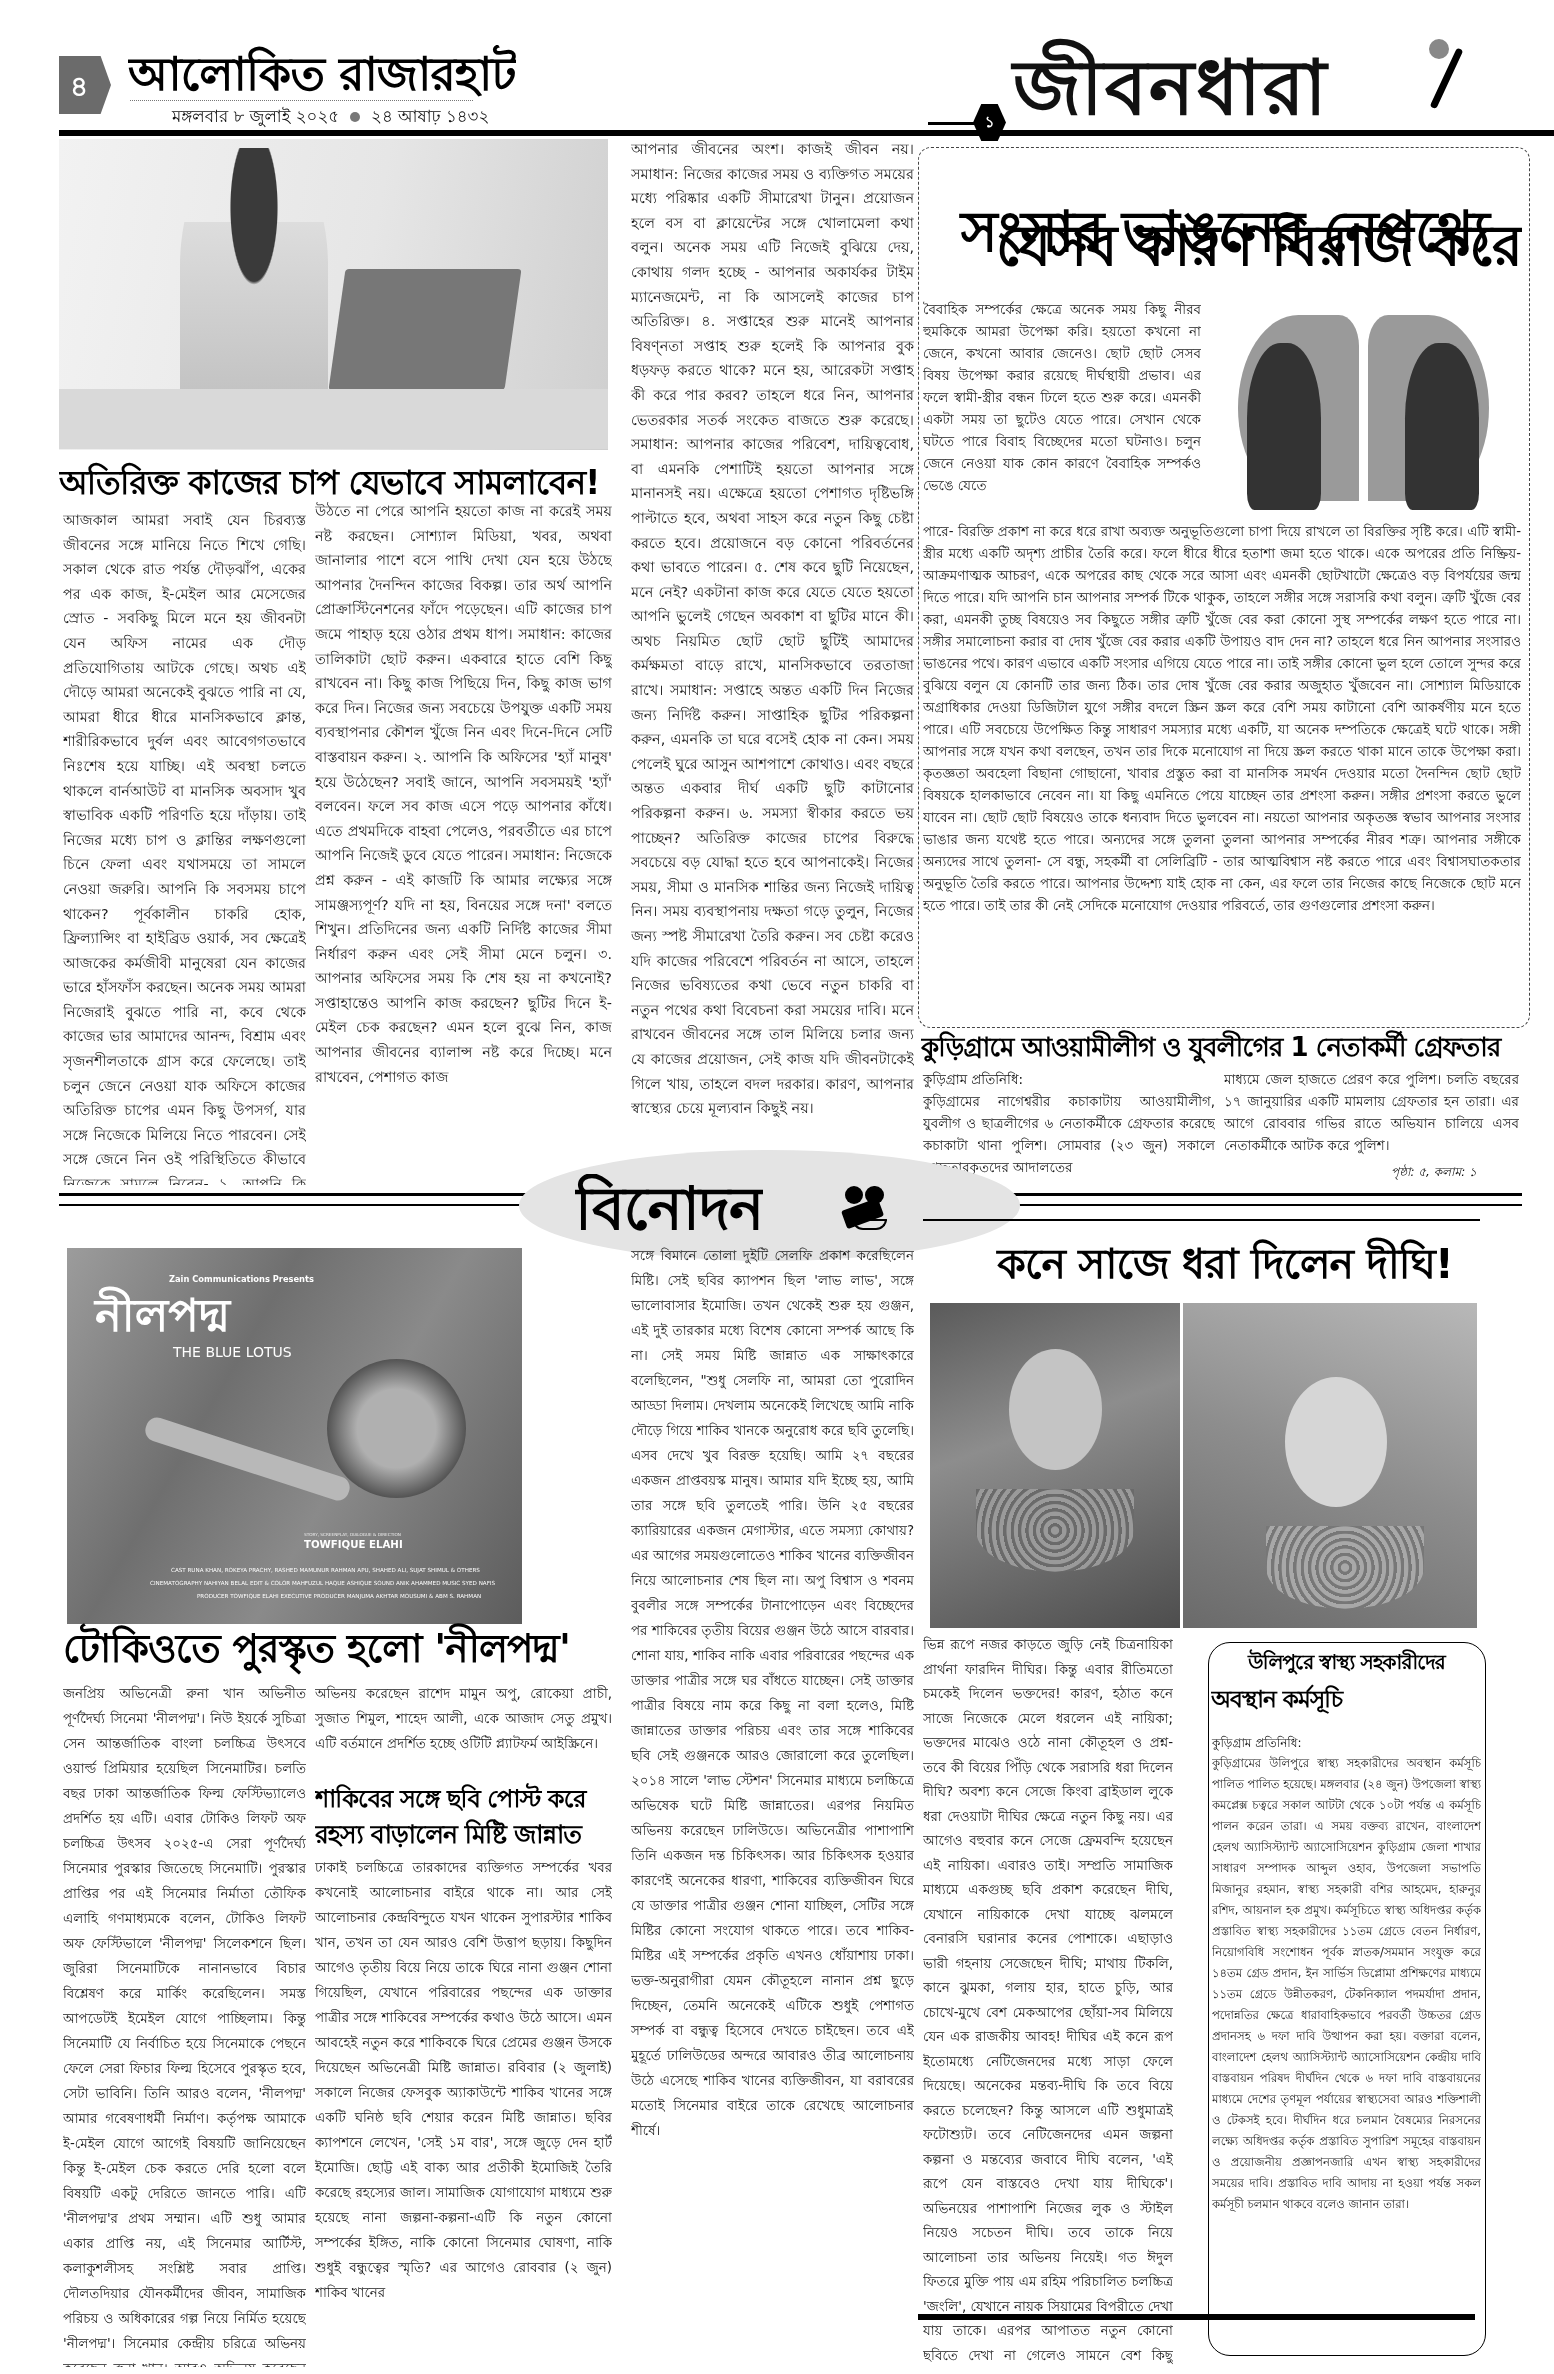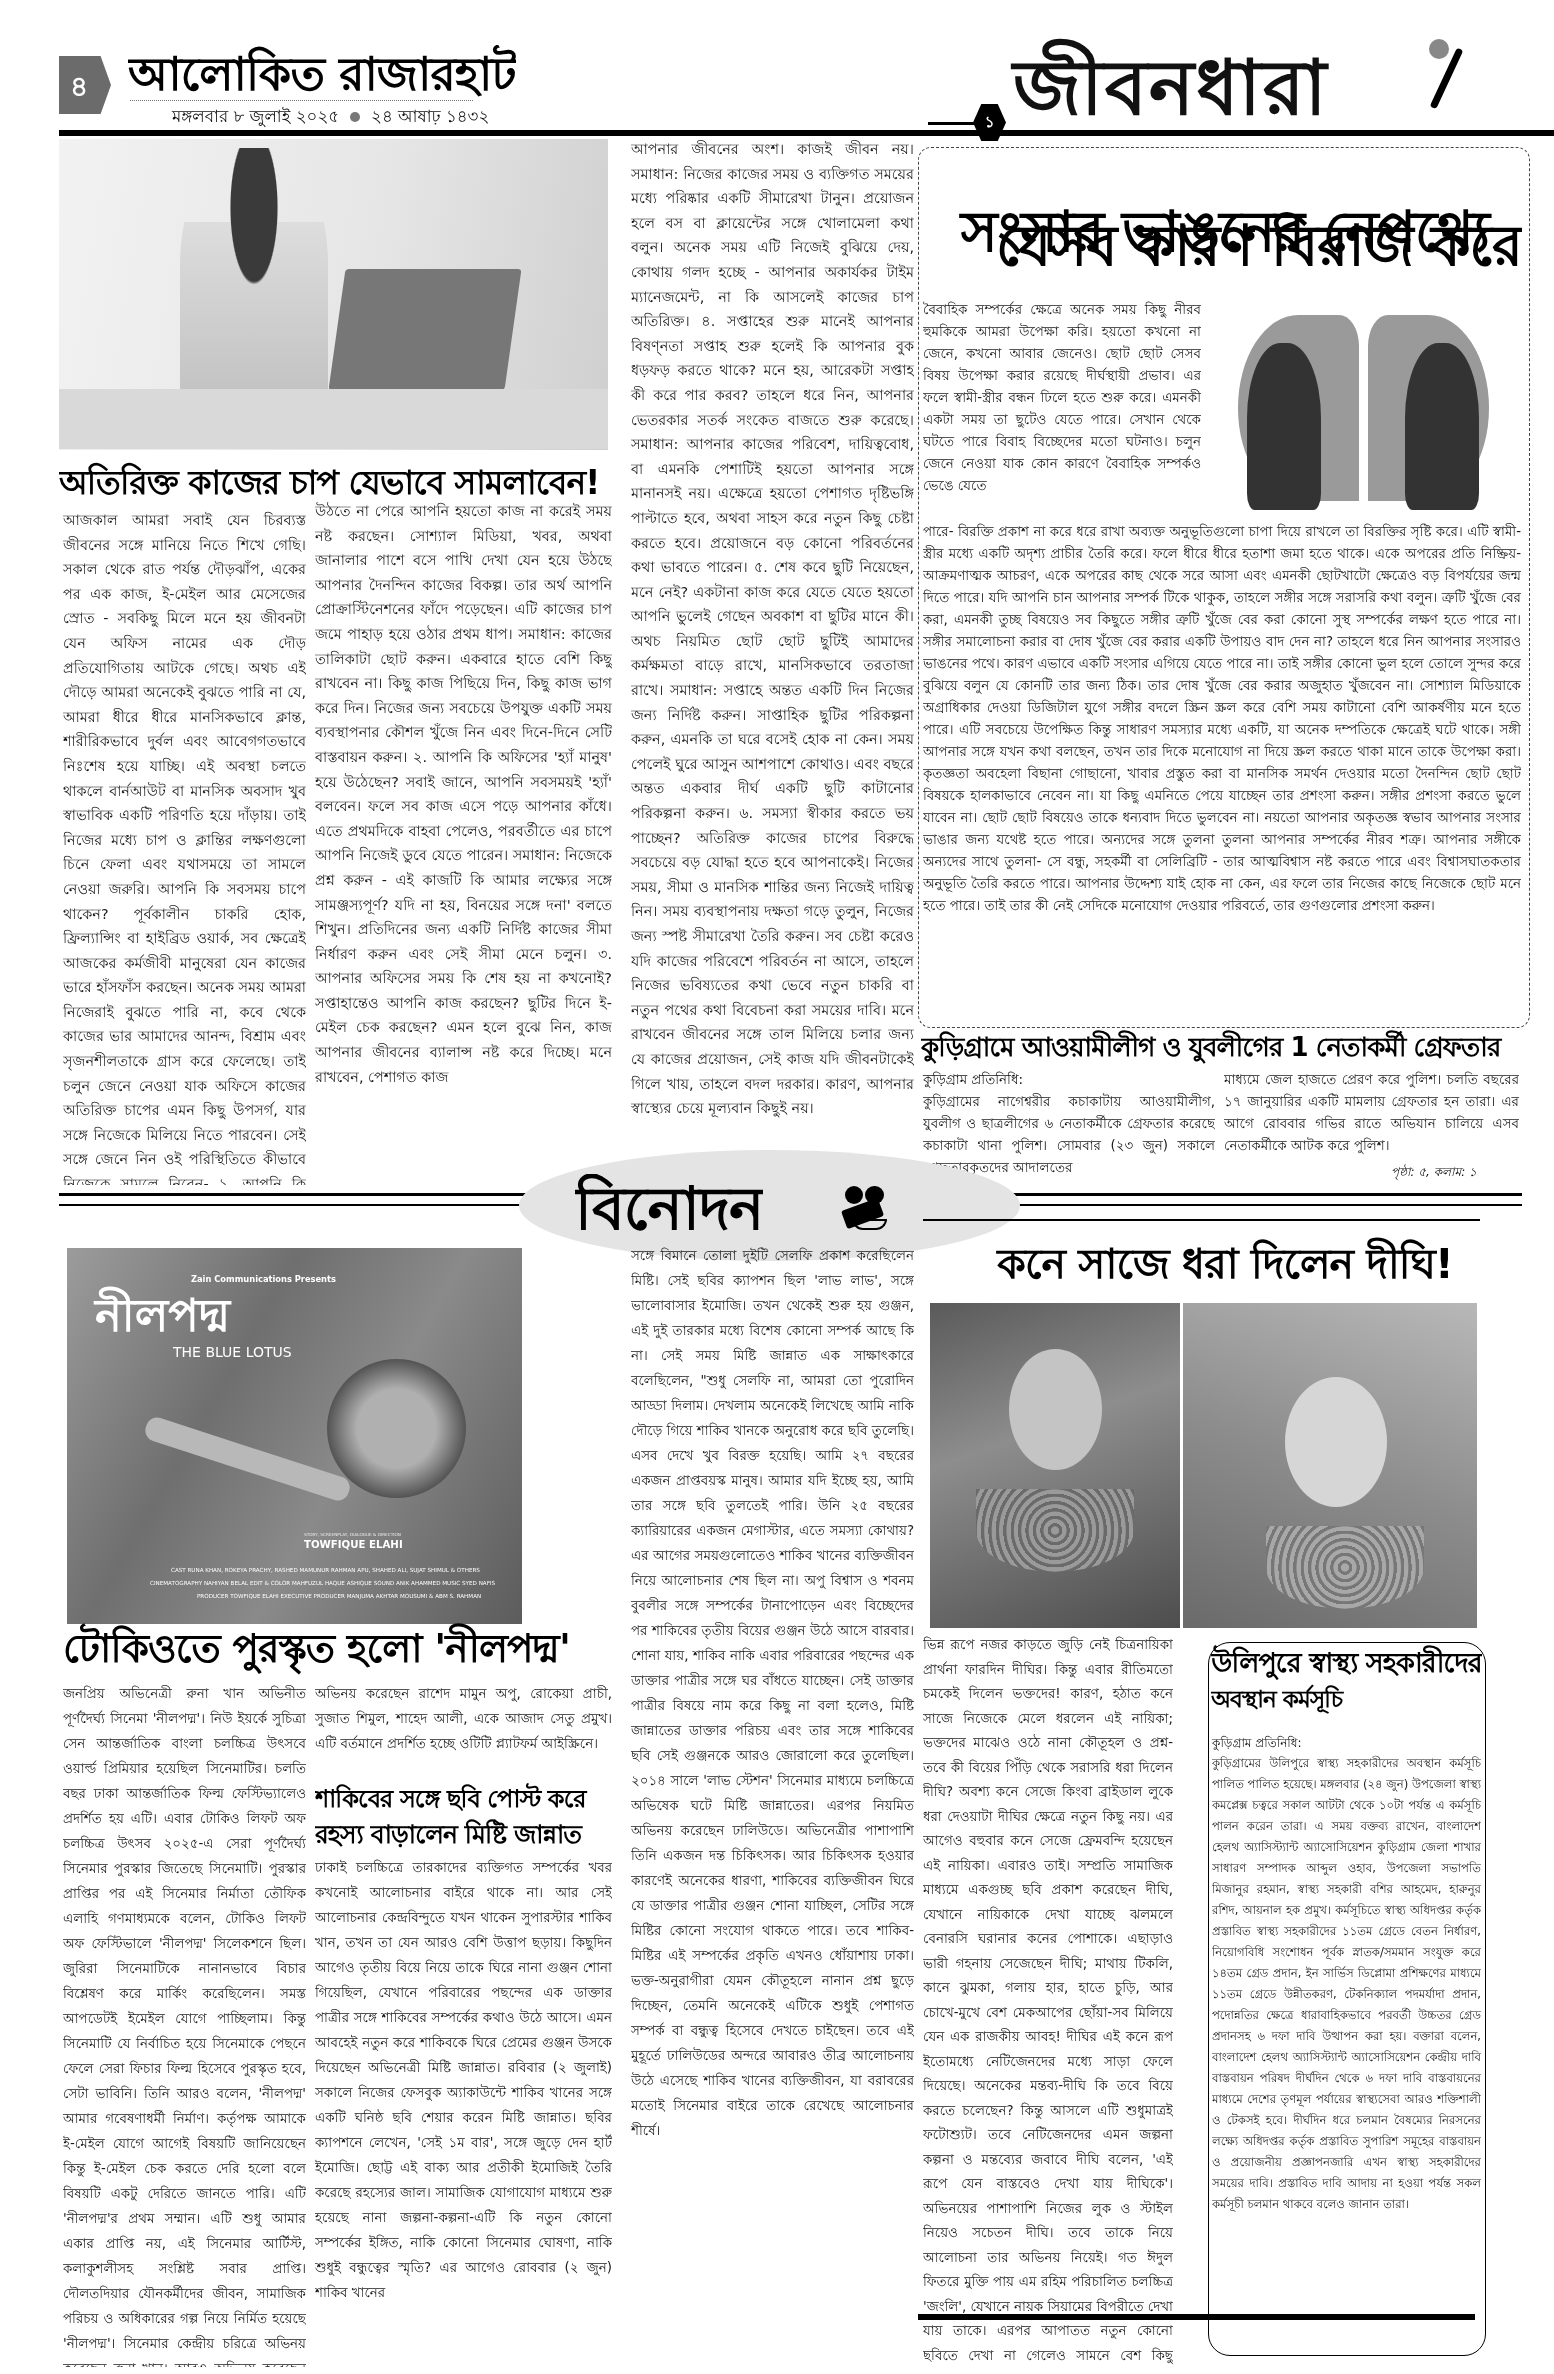--- a/index.html
+++ b/index.html
@@ -72,21 +72,21 @@
 <div class="abs" style="left:519px;top:1150px;width:501px;height:111px;background:#e4e4e4;border-radius:50%;"></div>
 <div class="abs head" style="left:575px;top:1174px;font-size:59px;line-height:70px;">বিনোদন</div>
 <div class="abs" style="left:839px;top:1182px;width:54px;height:54px;">
   <div style="position:absolute;left:5.6px;top:3.7px;width:18.6px;height:18.6px;border-radius:50%;background:#000;"></div>
   <div style="position:absolute;left:26px;top:3.7px;width:18.6px;height:18.6px;border-radius:50%;background:#000;"></div>
   <div style="position:absolute;left:3.7px;top:22px;width:39px;height:18.6px;background:#000;border-radius:2.8px;transform:rotate(-20deg);"></div>
   <div style="position:absolute;left:13px;top:37px;width:35px;height:11px;border:2.8px solid #000;border-radius:0 0 13px 13px;"></div>
 </div>
 
 <div class="abs photo" style="left:67px;top:1248px;width:455px;height:376px;background:linear-gradient(120deg,#9c9c9c 0%,#6f6f6f 35%,#8a8a8a 60%,#5c5c5c 100%);">
-  <div style="position:absolute;left:102px;top:26px;color:#fff;font-size:8.3px;font-weight:bold;white-space:nowrap;margin-left:22px;">Zain Communications Presents</div>
+  <div style="position:absolute;left:102px;top:26px;color:#fff;font-size:8.3px;font-weight:bold;white-space:nowrap;">Zain Communications Presents</div>
   <div style="position:absolute;left:28px;top:35px;color:#fff;font-size:45px;font-weight:bold;line-height:65px;white-space:nowrap;">নীলপদ্ম</div>
   <div style="position:absolute;left:106px;top:96px;color:#fff;font-size:14px;white-space:nowrap;">THE BLUE LOTUS</div>
   <div style="position:absolute;left:260px;top:111px;width:139px;height:139px;border-radius:50%;background:radial-gradient(circle,#b0b0b0 0 40%,#555 70%);"></div>
   <div style="position:absolute;left:74px;top:199px;width:213px;height:24px;background:#b8b8b8;border-radius:11px;transform:rotate(18deg);"></div>
   <div style="position:absolute;left:237px;top:284px;color:#eee;font-size:4.2px;white-space:nowrap;">STORY, SCREENPLAY, DIALOGUE &amp; DIRECTION</div>
   <div style="position:absolute;left:237px;top:291px;color:#fff;font-size:10.2px;font-weight:bold;white-space:nowrap;">TOWFIQUE ELAHI</div>
   <div style="position:absolute;left:104px;top:319px;color:#fff;font-size:5.6px;white-space:nowrap;">CAST RUNA KHAN, ROKEYA PRACHY, RASHED MAMUNUR RAHMAN APU, SHAHED ALI, SUJAT SHIMUL &amp; OTHERS</div>
   <div style="position:absolute;left:83px;top:332px;color:#fff;font-size:5.6px;white-space:nowrap;">CINEMATOGRAPHY NAHIYAN BELAL   EDIT &amp; COLOR MAHFUZUL HAQUE ASHIQUE   SOUND ANIK AHAMMED   MUSIC SYED NAFIS</div>
   <div style="position:absolute;left:130px;top:345px;color:#fff;font-size:5.6px;white-space:nowrap;">PRODUCER TOWFIQUE ELAHI   EXECUTIVE PRODUCER MANJUMA AKHTAR MOUSUMI &amp; ABM S. RAHMAN</div>
 </div>
@@ -105,19 +105,19 @@
   <div style="position:absolute;left:79px;top:46px;width:93px;height:121px;border-radius:50%;background:#c4c4c4;"></div>
   <div style="position:absolute;left:46px;top:186px;width:158px;height:83px;border-radius:0 0 50% 50%;background:repeating-radial-gradient(circle,#9a9a9a 0 3.7px,#6a6a6a 4.6px 7.4px);"></div>
 </div>
 <div class="abs photo" style="left:1183px;top:1303px;width:294px;height:325px;background:linear-gradient(200deg,#b8b8b8 0%,#8d8d8d 50%,#6a6a6a 100%);">
   <div style="position:absolute;left:102px;top:74px;width:102px;height:130px;border-radius:50%;background:#d6d6d6;"></div>
   <div style="position:absolute;left:83px;top:223px;width:158px;height:83px;border-radius:0 0 50% 50%;background:repeating-radial-gradient(circle,#a8a8a8 0 3.7px,#777 4.6px 7.4px);"></div>
 </div>
 <div class="abs body-text" style="left:923px;top:1633px;width:250px;height:733px;font-size:13.4px;line-height:24.5px;">ভিন্ন রূপে নজর কাড়তে জুড়ি নেই চিত্রনায়িকা প্রার্থনা ফারদিন দীঘির। কিন্তু এবার রীতিমতো চমকেই দিলেন ভক্তদের! কারণ, হঠাত কনে সাজে নিজেকে মেলে ধরলেন এই নায়িকা; ভক্তদের মাঝেও ওঠে নানা কৌতূহল ও প্রশ্ন- তবে কী বিয়ের পিঁড়ি থেকে সরাসরি ধরা দিলেন দীঘি? অবশ্য কনে সেজে কিংবা ব্রাইডাল লুকে ধরা দেওয়াটা দীঘির ক্ষেত্রে নতুন কিছু নয়। এর আগেও বহুবার কনে সেজে ফ্রেমবন্দি হয়েছেন এই নায়িকা। এবারও তাই। সম্প্রতি সামাজিক মাধ্যমে একগুচ্ছ ছবি প্রকাশ করেছেন দীঘি, যেখানে নায়িকাকে দেখা যাচ্ছে ঝলমলে বেনারসি ঘরানার কনের পোশাকে। এছাড়াও ভারী গহনায় সেজেছেন দীঘি; মাথায় টিকলি, কানে ঝুমকা, গলায় হার, হাতে চুড়ি, আর চোখে-মুখে বেশ মেকআপের ছোঁয়া-সব মিলিয়ে যেন এক রাজকীয় আবহ! দীঘির এই কনে রূপ ইতোমধ্যে নেটিজেনদের মধ্যে সাড়া ফেলে দিয়েছে। অনেকের মন্তব্য-দীঘি কি তবে বিয়ে করতে চলেছেন? কিন্তু আসলে এটি শুধুমাত্রই ফটোশ্যুট। তবে নেটিজেনদের এমন জল্পনা কল্পনা ও মন্তব্যের জবাবে দীঘি বলেন, 'এই রূপে যেন বাস্তবেও দেখা যায় দীঘিকে'। অভিনয়ের পাশাপাশি নিজের লুক ও স্টাইল নিয়েও সচেতন দীঘি। তবে তাকে নিয়ে আলোচনা তার অভিনয় নিয়েই। গত ঈদুল ফিতরে মুক্তি পায় এম রহিম পরিচালিত চলচ্চিত্র 'জংলি', যেখানে নায়ক সিয়ামের বিপরীতে দেখা যায় তাকে। এরপর আপাতত নতুন কোনো ছবিতে দেখা না গেলেও সামনে বেশ কিছু প্রজেক্ট রয়েছে দীঘির।</div>
 
 <div class="abs" style="left:1208px;top:1642px;width:278px;height:714px;border:1.9px solid #000;border-radius:22px;"></div>
-<div class="abs head" style="left:1211px;top:1644px;width:271px;font-size:27px;line-height:37px;text-align:center;">উলিপুরে স্বাস্থ্য সহকারীদের</div>
+<div class="abs head" style="left:1211px;top:1644px;width:271px;font-size:20px;line-height:37px;text-align:center;">উলিপুরে স্বাস্থ্য সহকারীদের</div>
 <div class="abs head" style="left:1211px;top:1681px;width:271px;font-size:23px;line-height:37px;text-align:left;">অবস্থান কর্মসূচি</div>
 <div class="abs" style="left:1212px;top:1733px;font-size:12px;line-height:20.4px;">কুড়িগ্রাম প্রতিনিধি:</div>
 <div class="abs body-text" style="left:1212px;top:1753px;width:269px;height:594px;font-size:11.6px;line-height:21px;">কুড়িগ্রামের উলিপুরে স্বাস্থ্য সহকারীদের অবস্থান কর্মসূচি পালিত পালিত হয়েছে। মঙ্গলবার (২৪ জুন) উপজেলা স্বাস্থ্য কমপ্লেক্স চত্বরে সকাল আটটা থেকে ১০টা পর্যন্ত এ কর্মসূচি পালন করেন তারা। এ সময় বক্তব্য রাখেন, বাংলাদেশ হেলথ অ্যাসিস্ট্যান্ট অ্যাসোসিয়েশন কুড়িগ্রাম জেলা শাখার সাধারণ সম্পাদক আব্দুল ওহাব, উপজেলা সভাপতি মিজানুর রহমান, স্বাস্থ্য সহকারী বশির আহমেদ, হারুনুর রশিদ, আয়নাল হক প্রমুখ। কর্মসূচিতে স্বাস্থ্য অধিদপ্তর কর্তৃক প্রস্তাবিত স্বাস্থ্য সহকারীদের ১১তম গ্রেডে বেতন নির্ধারণ, নিয়োগবিধি সংশোধন পূর্বক স্নাতক/সমমান সংযুক্ত করে ১৪তম গ্রেড প্রদান, ইন সার্ভিস ডিপ্লোমা প্রশিক্ষণের মাধ্যমে ১১তম গ্রেডে উন্নীতকরণ, টেকনিক্যাল পদমর্যাদা প্রদান, পদোন্নতির ক্ষেত্রে ধারাবাহিকভাবে পরবর্তী উচ্চতর গ্রেড প্রদানসহ ৬ দফা দাবি উত্থাপন করা হয়। বক্তারা বলেন, বাংলাদেশ হেলথ অ্যাসিস্ট্যান্ট অ্যাসোসিয়েশন কেন্দ্রীয় দাবি বাস্তবায়ন পরিষদ দীর্ঘদিন থেকে ৬ দফা দাবি বাস্তবায়নের মাধ্যমে দেশের তৃণমূল পর্যায়ের স্বাস্থ্যসেবা আরও শক্তিশালী ও টেকসই হবে। দীর্ঘদিন ধরে চলমান বৈষম্যের নিরসনের লক্ষ্যে অধিদপ্তর কর্তৃক প্রস্তাবিত সুপারিশ সমূহের বাস্তবায়ন ও প্রয়োজনীয় প্রজ্ঞাপনজারি এখন স্বাস্থ্য সহকারীদের সময়ের দাবি। প্রস্তাবিত দাবি আদায় না হওয়া পর্যন্ত সকল কর্মসূচী চলমান থাকবে বলেও জানান তারা।</div>
 
 <div class="abs rule" style="left:918px;top:2314px;width:557px;height:5.6px;"></div>
 
 
 </body></html>

